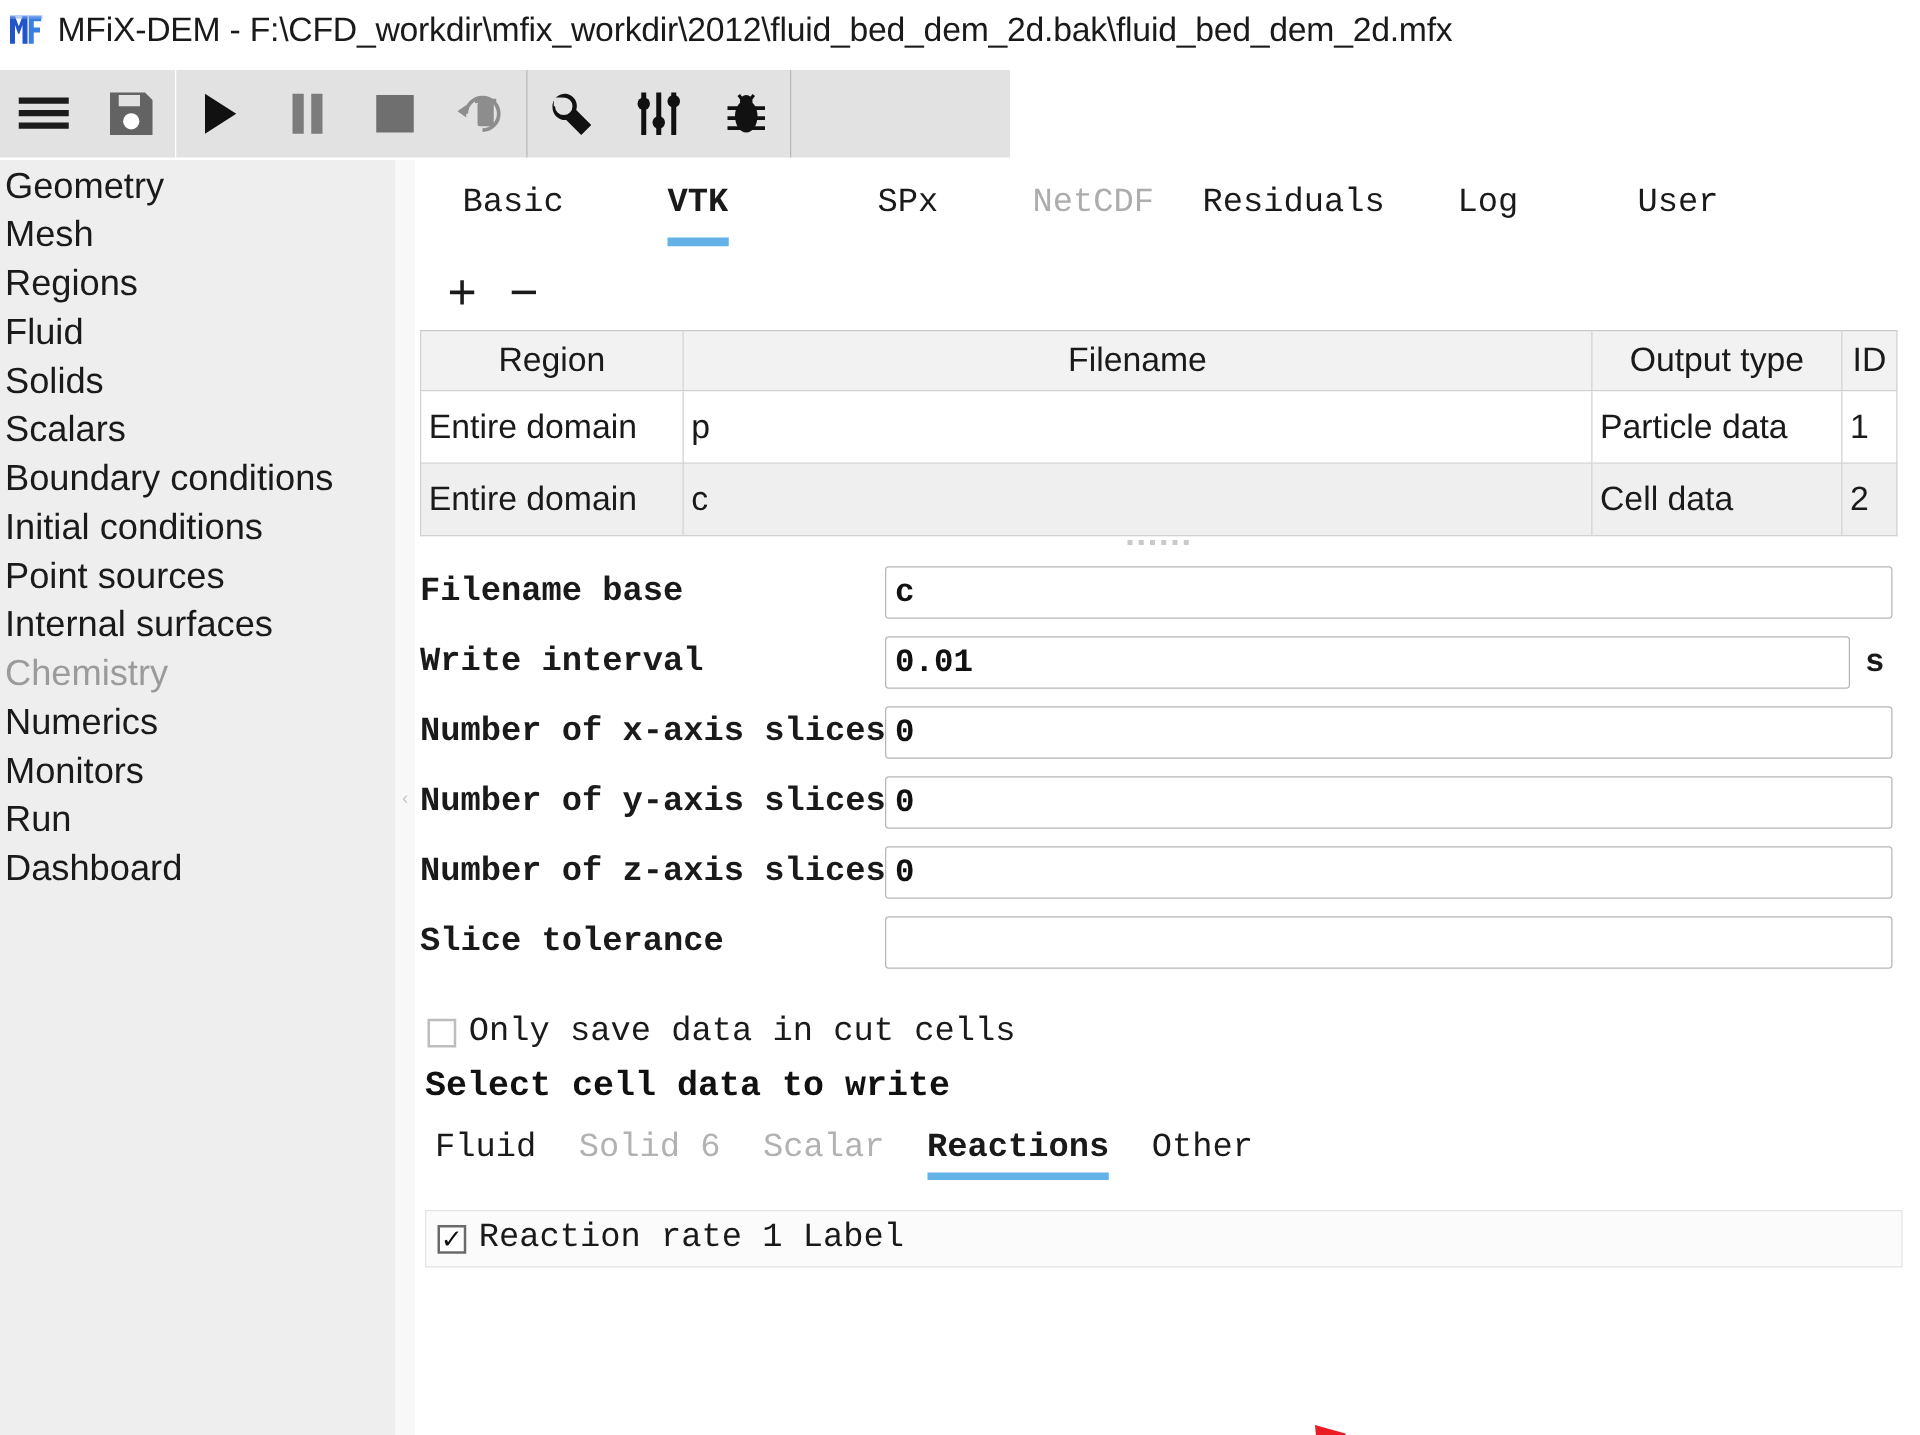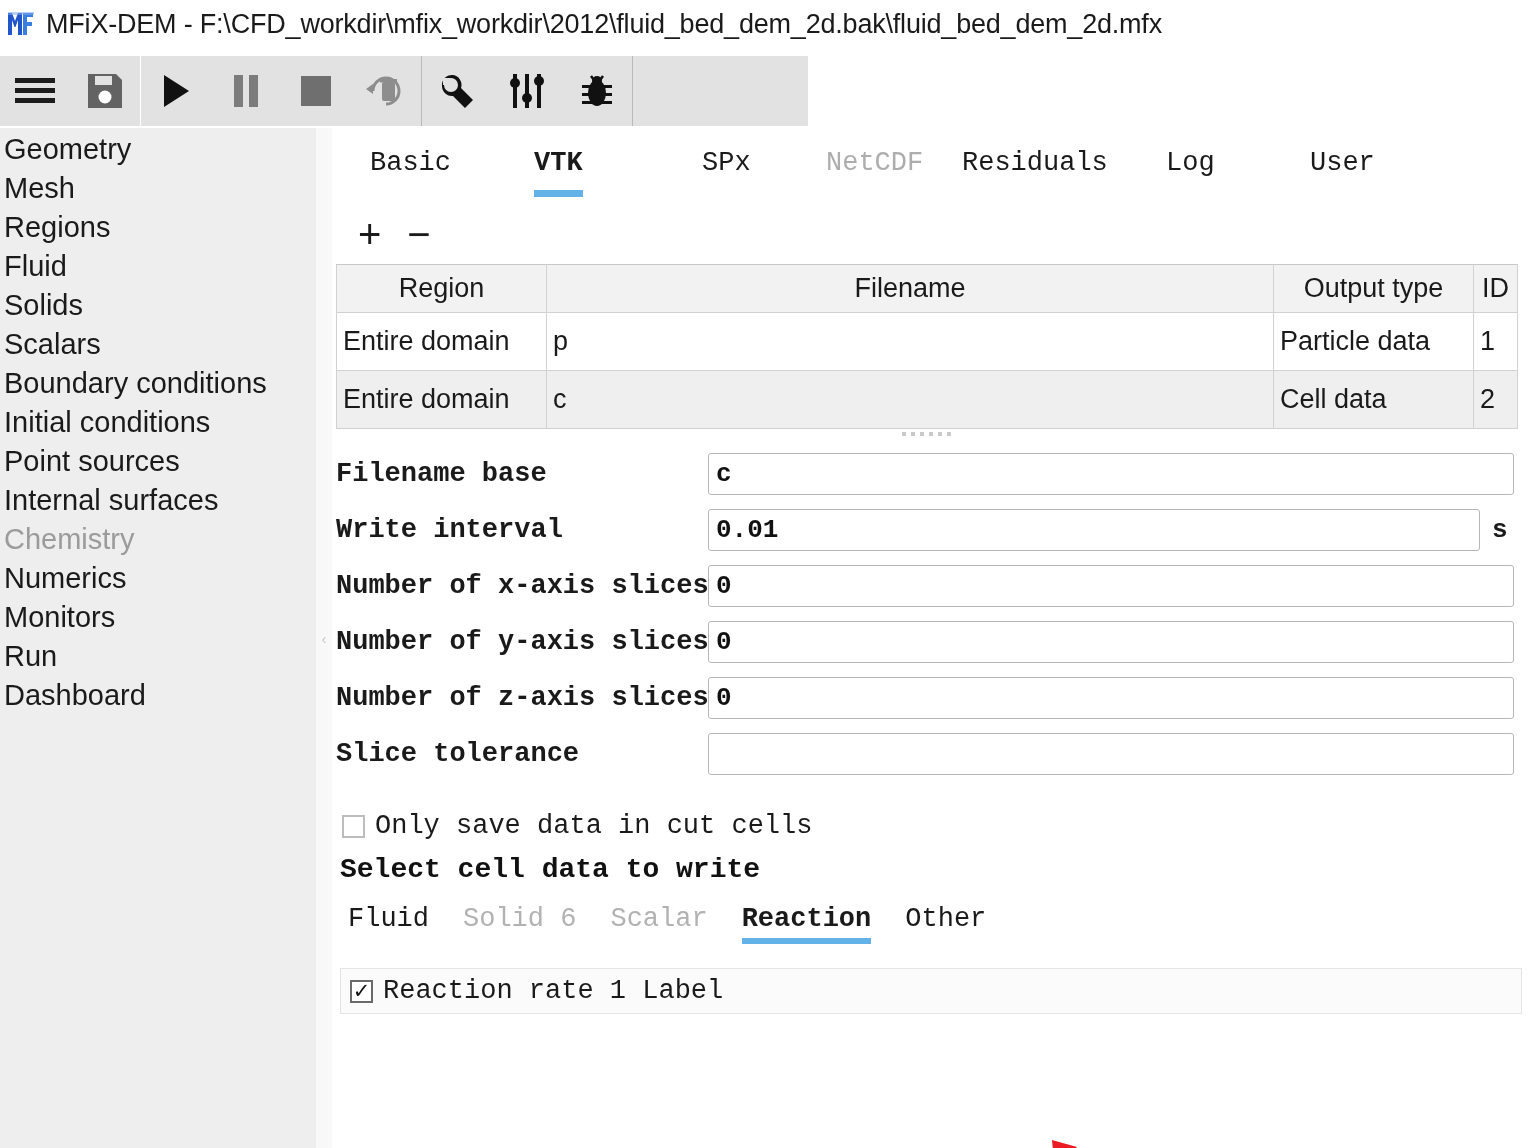--- a/index.html
+++ b/index.html
@@ -363,21 +363,21 @@
       <span class="cbox"></span>
       <span class="cblabel">Only save data in cut cells</span>
     </div>
 
     <div class="sec-head">Select cell data to write</div>
 
     <div class="subtabs" id="subtabs">
         <span class="stab"><span>Fluid</span></span>
         <span class="stab disabled"><span>Solid 6</span></span>
         <span class="stab disabled"><span>Scalar</span></span>
-        <span class="stab sel"><span>Reaction</span><span class="underline"></span></span>
+        <span class="stab sel"><span>Reactions</span><span class="underline"></span></span>
         <span class="stab"><span>Other</span></span>
       </div>
 
     <div class="rrow">
       <span class="inner">
         <span class="cbox checked">
           <span class="tick">✓</span>
         </span>
         <span class="rlabel">Reaction rate 1 Label</span>
       </span>

